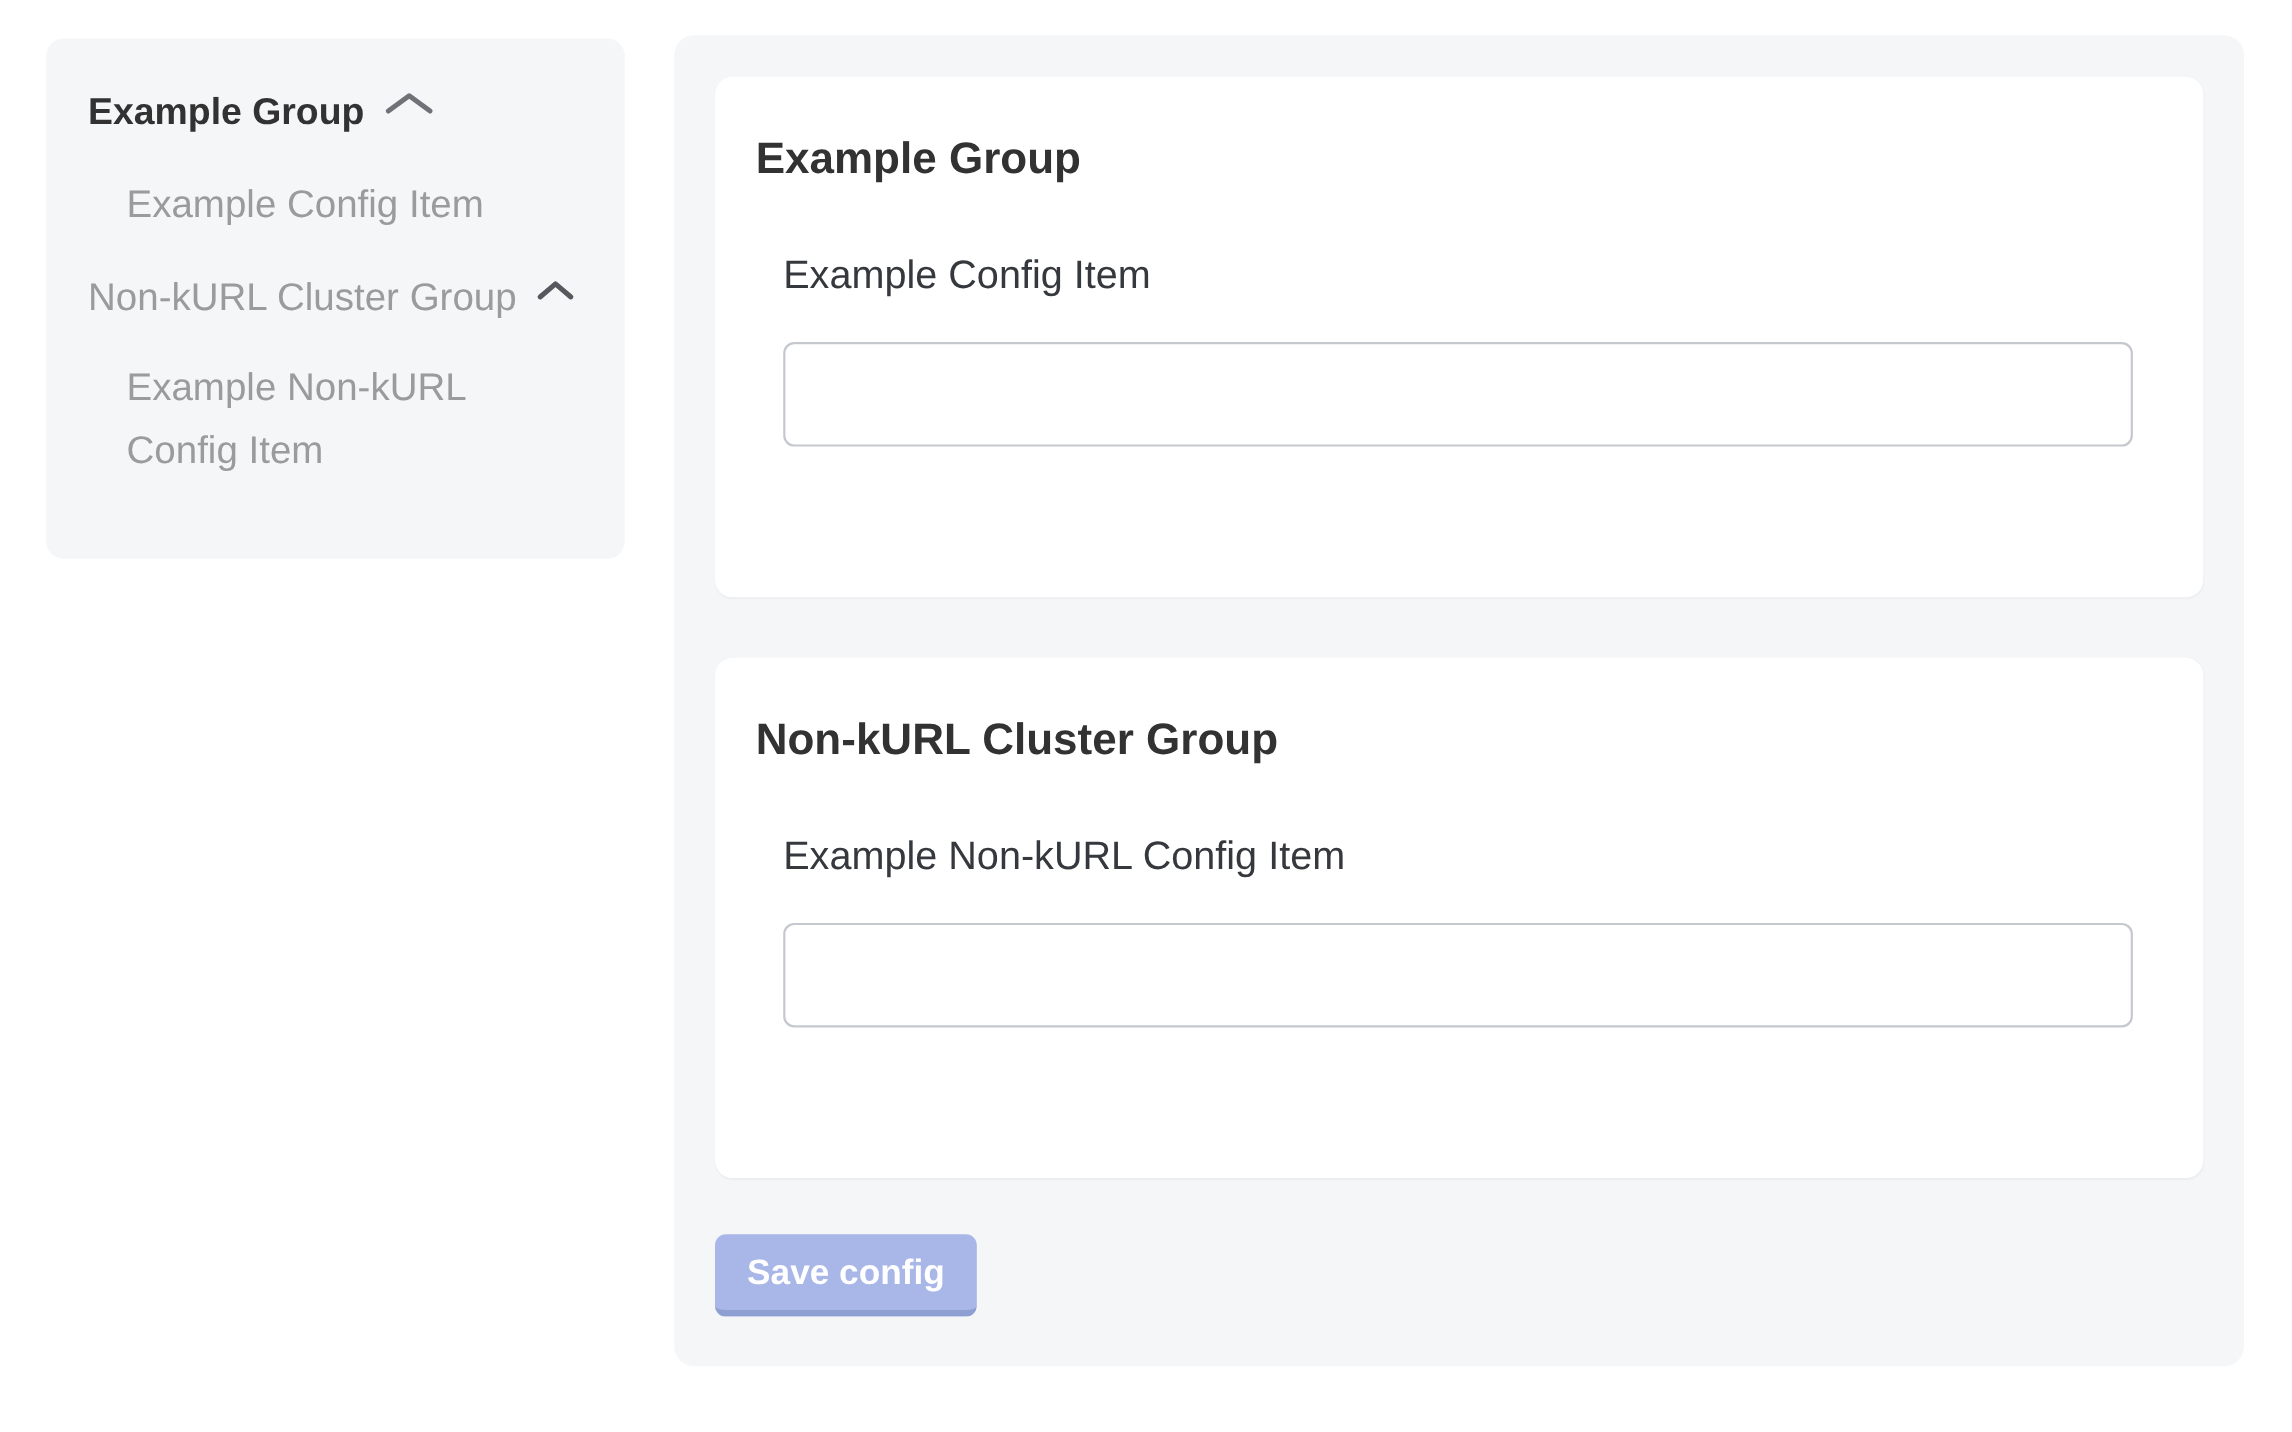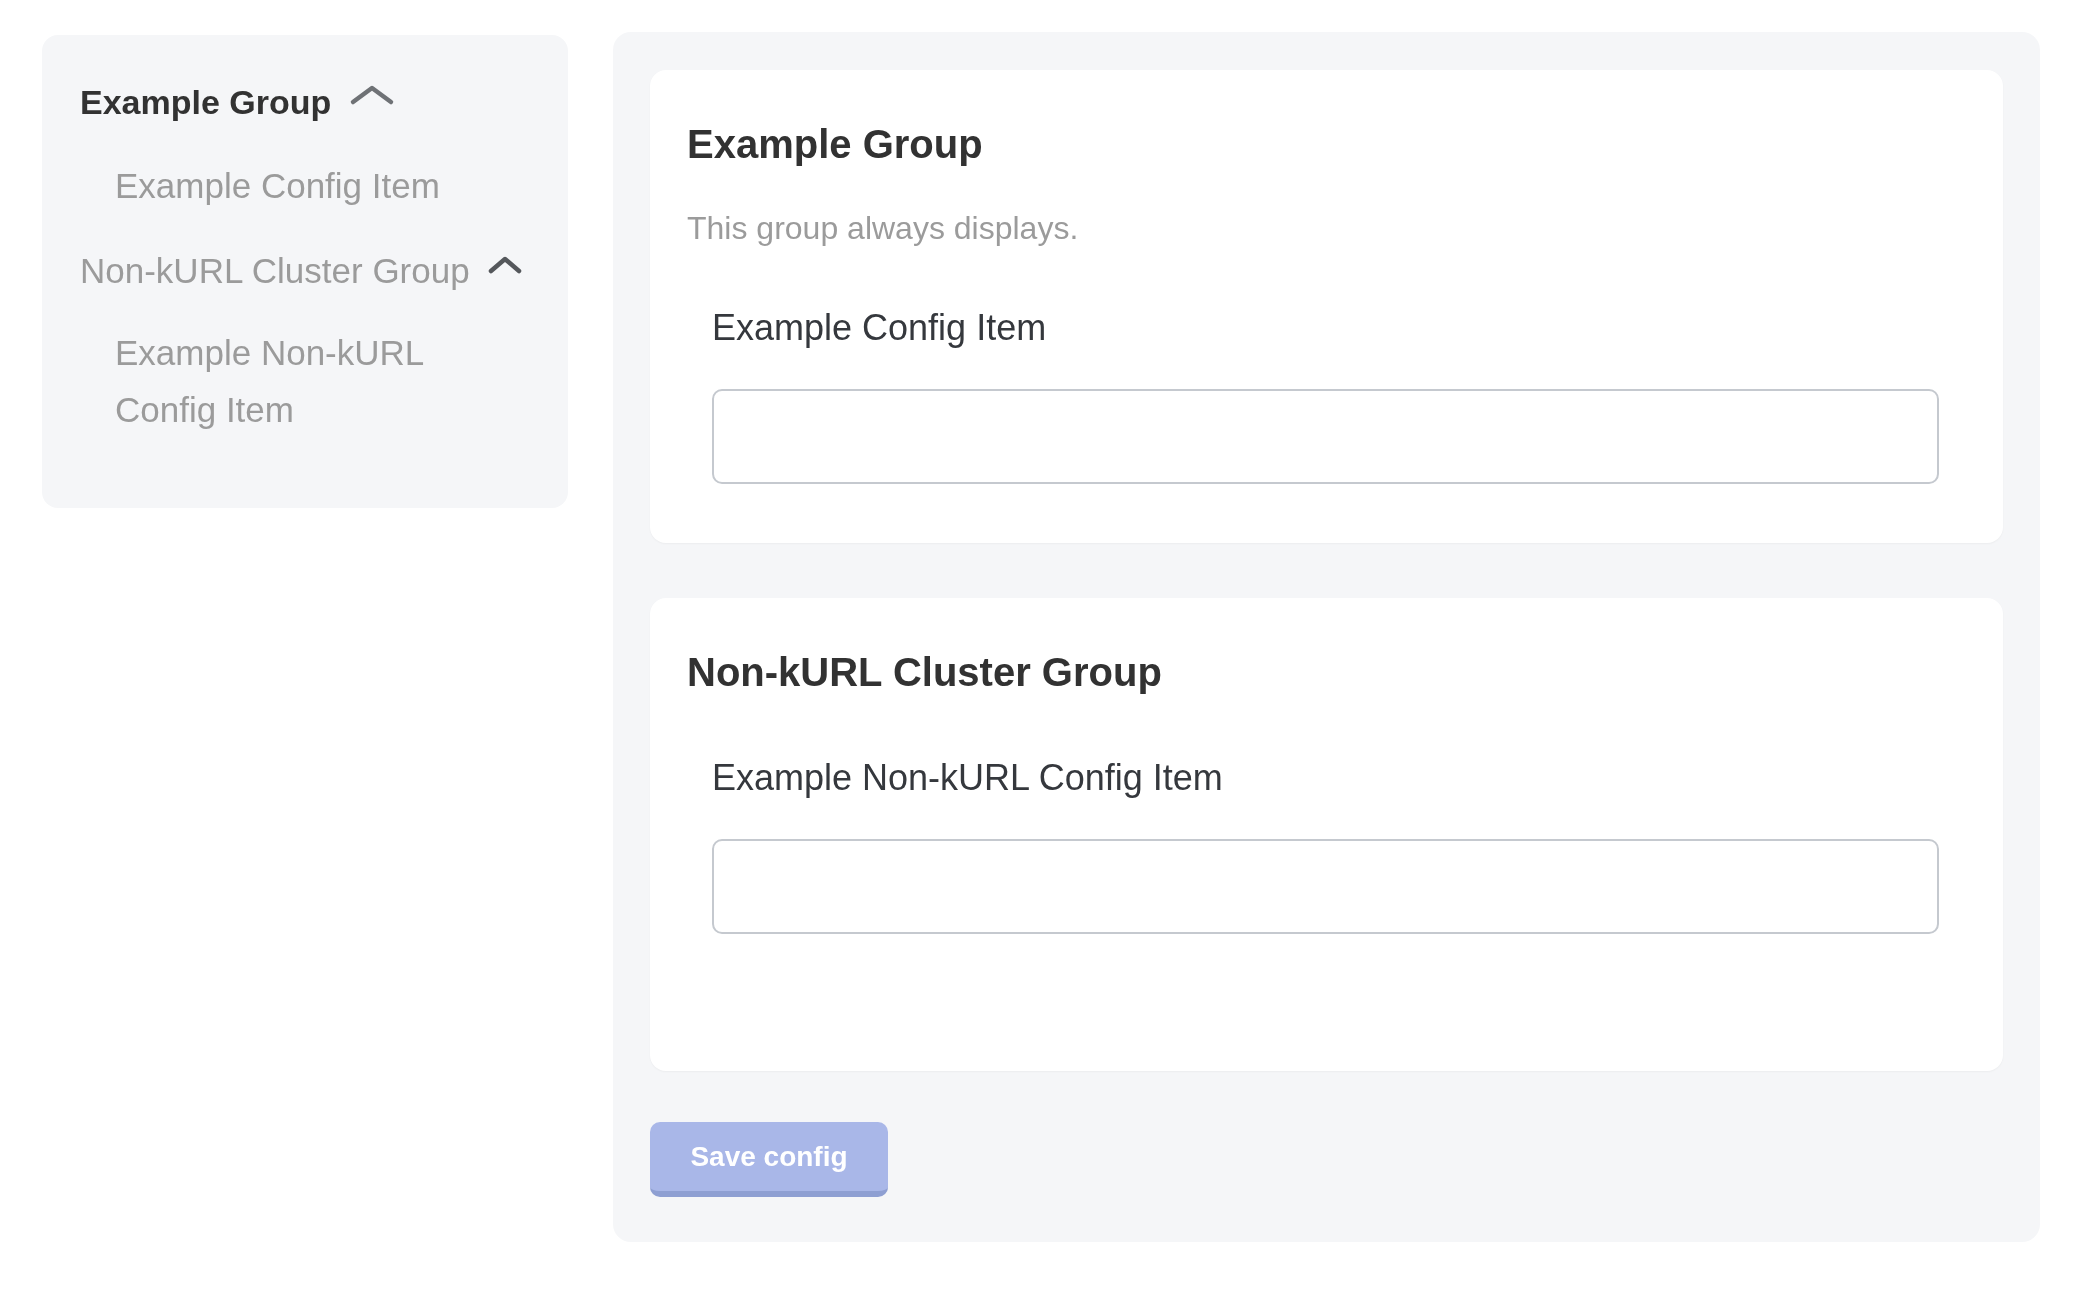--- a/index.html
+++ b/index.html
@@ -121,21 +121,21 @@
   .save-btn {
     display: inline-block;
     margin-top: 51px;
     width: 238px;
     height: 75px;
     background: #a9b7e8;
     border: none;
     border-bottom: 6px solid #8e9fd2;
     border-radius: 10px;
     color: #ffffff;
-    font-size: 28px;
+    font-size: 32px;
     font-weight: bold;
     font-family: inherit;
     cursor: default;
   }
 </style>
 </head>
 <body>
 
 <nav class="sidebar">
 
@@ -159,21 +159,20 @@
     </span>
   </div>
 
   <div class="side-item mt2">Example Non-kURL Config Item</div>
 </nav>
 
 <main class="main-panel">
 
   <section class="config-card">
     <h2 class="group-title">Example Group</h2>
-    <p class="group-desc">This group always displays.</p>
     <div class="item-label">Example Config Item</div>
     <input class="item-input" type="text" value="" style="">
   </section>
 
   <section class="config-card">
     <h2 class="group-title">Non-kURL Cluster Group</h2>
     <div class="item-label">Example Non-kURL Config Item</div>
     <input class="item-input" type="text" value="" style="">
   </section>
 

